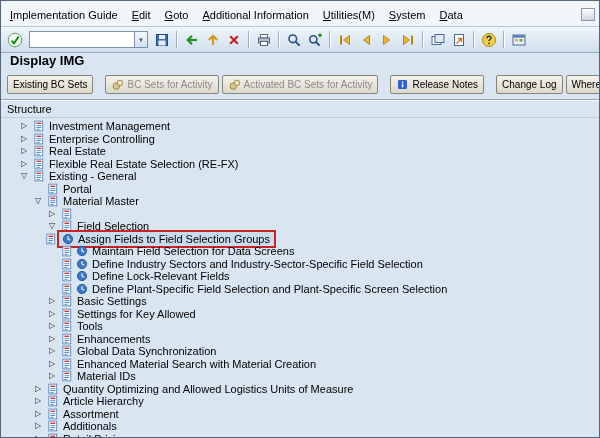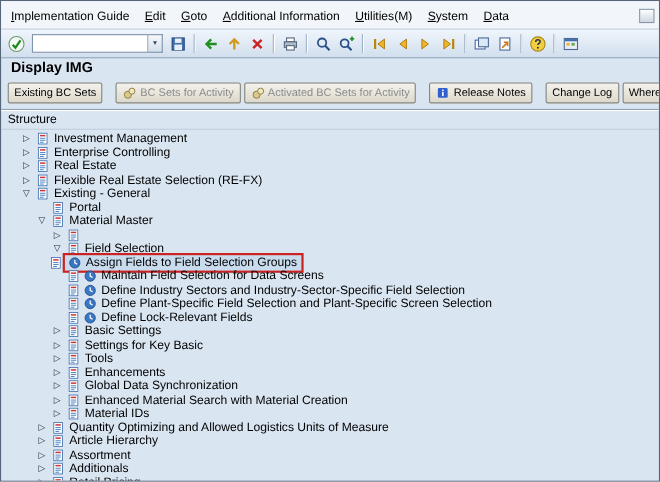--- a/index.html
+++ b/index.html
@@ -444,39 +444,39 @@
             <rect x="4.5" y="9.4" width="6.5" height="1.2" fill="#4a84c4"></rect>
             <rect x="4.5" y="11.8" width="4.5" height="1.2" fill="#4a84c4"></rect>
           </svg>
         </span>
         <span class="node-icon">
           <svg width="12" height="12" viewBox="0 0 16 16">
             <circle cx="8" cy="8" r="6.2" fill="#3a77c4" stroke="#1d4a86"></circle>
             <path d="M8 4.2V8l2.9 1.6" stroke="#fff" stroke-width="1.5" fill="none"></path>
           </svg>
         </span>
-        <span class="tree-label">Define Plant-Specific Field Selection and Plant-Specific Screen Selection</span>
+        <span class="tree-label">Define Lock-Relevant Fields</span>
       </div>
       <div class="tree-row" style="padding-left: 58px;">
         <span class="node-icon">
           <svg width="12" height="12" viewBox="0 0 16 16">
             <rect x="2.5" y="1.5" width="10.5" height="13" fill="#fff" stroke="#3f6fae"></rect>
             <rect x="4.5" y="3.5" width="6.5" height="1.8" fill="#cc3333"></rect>
             <rect x="4.5" y="7" width="6.5" height="1.2" fill="#4a84c4"></rect>
             <rect x="4.5" y="9.4" width="6.5" height="1.2" fill="#4a84c4"></rect>
             <rect x="4.5" y="11.8" width="4.5" height="1.2" fill="#4a84c4"></rect>
           </svg>
         </span>
         <span class="node-icon">
           <svg width="12" height="12" viewBox="0 0 16 16">
             <circle cx="8" cy="8" r="6.2" fill="#3a77c4" stroke="#1d4a86"></circle>
             <path d="M8 4.2V8l2.9 1.6" stroke="#fff" stroke-width="1.5" fill="none"></path>
           </svg>
         </span>
-        <span class="tree-label">Define Lock-Relevant Fields</span>
+        <span class="tree-label">Define Plant-Specific Field Selection and Plant-Specific Screen Selection</span>
       </div>
       <div class="tree-row" style="padding-left: 44px;">
         <span class="expander">▷</span>
         <span class="node-icon">
           <svg width="12" height="12" viewBox="0 0 16 16">
             <rect x="2.5" y="1.5" width="10.5" height="13" fill="#fff" stroke="#3f6fae"></rect>
             <rect x="4.5" y="3.5" width="6.5" height="1.8" fill="#cc3333"></rect>
             <rect x="4.5" y="7" width="6.5" height="1.2" fill="#4a84c4"></rect>
             <rect x="4.5" y="9.4" width="6.5" height="1.2" fill="#4a84c4"></rect>
             <rect x="4.5" y="11.8" width="4.5" height="1.2" fill="#4a84c4"></rect>
@@ -488,21 +488,21 @@
         <span class="expander">▷</span>
         <span class="node-icon">
           <svg width="12" height="12" viewBox="0 0 16 16">
             <rect x="2.5" y="1.5" width="10.5" height="13" fill="#fff" stroke="#3f6fae"></rect>
             <rect x="4.5" y="3.5" width="6.5" height="1.8" fill="#cc3333"></rect>
             <rect x="4.5" y="7" width="6.5" height="1.2" fill="#4a84c4"></rect>
             <rect x="4.5" y="9.4" width="6.5" height="1.2" fill="#4a84c4"></rect>
             <rect x="4.5" y="11.8" width="4.5" height="1.2" fill="#4a84c4"></rect>
           </svg>
         </span>
-        <span class="tree-label">Settings for Key Basic</span>
+        <span class="tree-label">Settings for Key Allowed</span>
       </div>
       <div class="tree-row" style="padding-left: 44px;">
         <span class="expander">▷</span>
         <span class="node-icon">
           <svg width="12" height="12" viewBox="0 0 16 16">
             <rect x="2.5" y="1.5" width="10.5" height="13" fill="#fff" stroke="#3f6fae"></rect>
             <rect x="4.5" y="3.5" width="6.5" height="1.8" fill="#cc3333"></rect>
             <rect x="4.5" y="7" width="6.5" height="1.2" fill="#4a84c4"></rect>
             <rect x="4.5" y="9.4" width="6.5" height="1.2" fill="#4a84c4"></rect>
             <rect x="4.5" y="11.8" width="4.5" height="1.2" fill="#4a84c4"></rect>

